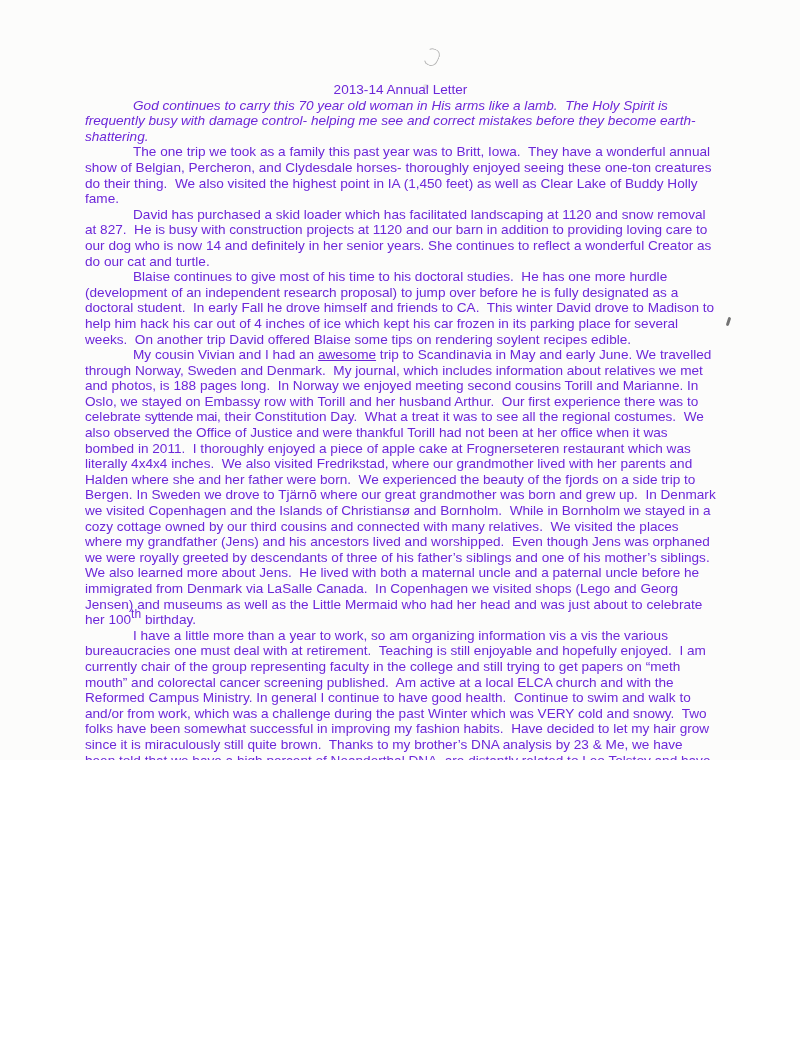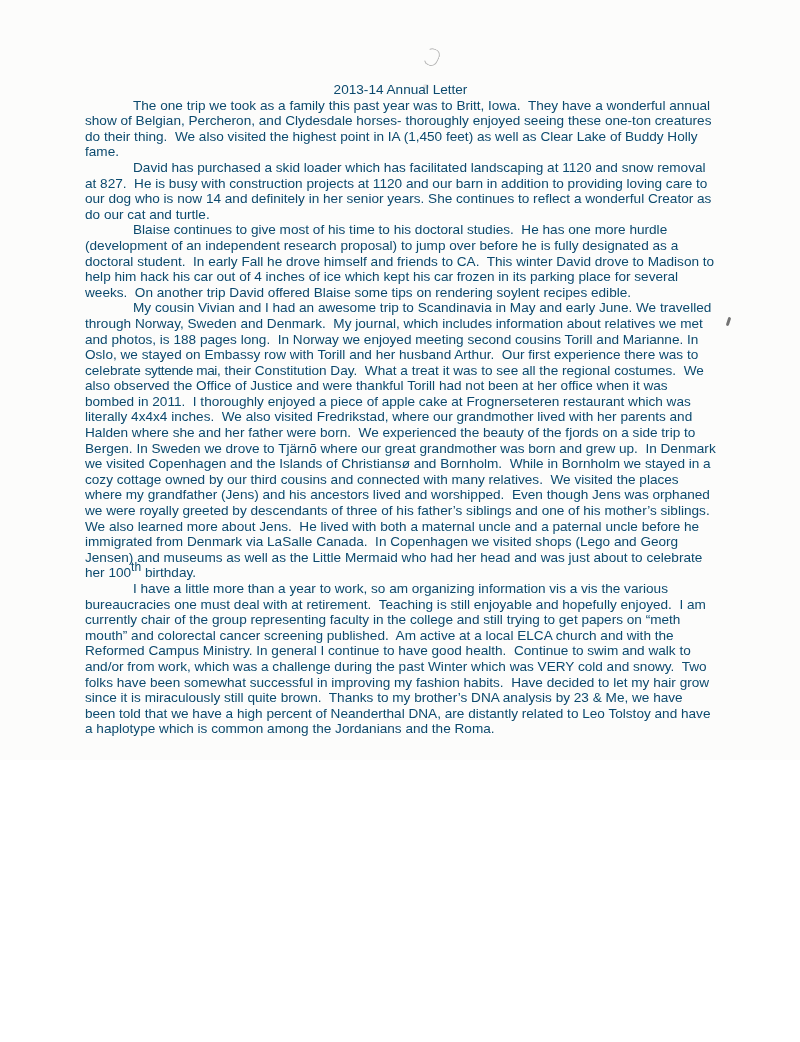--- a/index.html
+++ b/index.html
@@ -6,21 +6,21 @@
   body {
     width: 800px; height: 1042px;
     background: #ffffff;
     font-family: "Liberation Sans", sans-serif;
   }
   .page {
     position: relative;
     width: 800px; height: 760px;
     background: #fcfcfb;
     overflow: hidden;
-    color: #0c4a6e;
+    color: #6d28d9;
   }
   .content {
     position: absolute;
     left: 85px; top: 82px;
     width: 631px;
     font-size: 13.6px;
     line-height: 15.6px;
   }
   .title {
     text-align: center;
@@ -28,21 +28,21 @@
     font-weight: normal;
     font-size: 13.6px;
   }
   .para {
     margin: 0;
     text-indent: 48px;
     white-space: pre-wrap;
   }
   .para.gap-above { }
   .para.italic { font-style: italic; }
-  .run-underline { }
+  .run-underline { text-decoration: underline; }
   .run-narrow { letter-spacing: -0.4px; }
   sup.run-superscript { font-size: 12px; line-height: 0; }
 
   
   .smudge-swirl {
     position: absolute;
     left: 424px; top: 48px;
     width: 13px; height: 16px;
     border: 1.6px solid #8f8f8f;
     border-left-color: transparent;
@@ -73,20 +73,21 @@
 
 <div class="page">
 
   <span class="smudge-swirl"></span>
   <span class="smudge-dot"></span>
   <span class="mark-right"></span>
 
   <div class="content">
     <h1 class="title">2013-14 Annual Letter</h1>
     <div>
+        <p class="para italic"><span>God continues to carry this 70 year old woman in His arms like a lamb.  The Holy Spirit is frequently busy with damage control- helping me see and correct mistakes before they become earth-shattering.</span></p>
         <p class="para gap-above"><span>The one trip we took as a family this past year was to Britt, Iowa.  They have a wonderful annual show of Belgian, Percheron, and Clydesdale horses- thoroughly enjoyed seeing these one-ton creatures do their thing.  We also visited the highest point in IA (1,450 feet) as well as Clear Lake of Buddy Holly fame.</span></p>
         <p class="para"><span>David has purchased a skid loader which has facilitated landscaping at 1120 and snow removal at 827.  He is busy with construction projects at 1120 and our barn in addition to providing loving care to our dog who is now 14 and definitely in her senior years. She continues to reflect a wonderful Creator as do our cat and turtle.</span></p>
         <p class="para"><span>Blaise continues to give most of his time to his doctoral studies.  He has one more hurdle (development of an independent research proposal) to jump over before he is fully designated as a doctoral student.  In early Fall he drove himself and friends to CA.  This winter David drove to Madison to help him hack his car out of 4 inches of ice which kept his car frozen in its parking place for several weeks.  On another trip David offered Blaise some tips on rendering soylent recipes edible.</span></p>
         <p class="para"><span>My cousin Vivian and I had an </span><span class="run-underline">awesome</span><span> trip to Scandinavia in May and early June. We travelled through Norway, Sweden and Denmark.  My journal, which includes information about relatives we met and photos, is 188 pages long.  In Norway we enjoyed meeting second cousins Torill and Marianne. In Oslo, we stayed on Embassy row with Torill and her husband Arthur.  Our first experience there was to celebrate </span><span class="run-narrow">syttende mai</span><span>, their Constitution Day.  What a treat it was to see all the regional costumes.  We also observed the Office of Justice and were thankful Torill had not been at her office when it was bombed in 2011.  I thoroughly enjoyed a piece of apple cake at Frognerseteren restaurant which was literally 4x4x4 inches.  We also visited Fredrikstad, where our grandmother lived with her parents and Halden where she and her father were born.  We experienced the beauty of the fjords on a side trip to Bergen. In Sweden we drove to Tjärnõ where our great grandmother was born and grew up.  In Denmark we visited Copenhagen and the Islands of Christiansø and Bornholm.  While in Bornholm we stayed in a cozy cottage owned by our third cousins and connected with many relatives.  We visited the places where my grandfather (Jens) and his ancestors lived and worshipped.  Even though Jens was orphaned we were royally greeted by descendants of three of his father’s siblings and one of his mother’s siblings. We also learned more about Jens.  He lived with both a maternal uncle and a paternal uncle before he immigrated from Denmark via LaSalle Canada.  In Copenhagen we visited shops (Lego and Georg Jensen) and museums as well as the Little Mermaid who had her head and was just about to celebrate her 100</span><sup class="run-superscript">th</sup><span> birthday.</span></p>
         <p class="para"><span>I have a little more than a year to work, so am organizing information vis a vis the various bureaucracies one must deal with at retirement.  Teaching is still enjoyable and hopefully enjoyed.  I am currently chair of the group representing faculty in the college and still trying to get papers on “meth mouth” and colorectal cancer screening published.  Am active at a local ELCA church and with the Reformed Campus Ministry. In general I continue to have good health.  Continue to swim and walk to and/or from work, which was a challenge during the past Winter which was VERY cold and snowy.  Two folks have been somewhat successful in improving my fashion habits.  Have decided to let my hair grow since it is miraculously still quite brown.  Thanks to my brother’s DNA analysis by 23 &amp; Me, we have been told that we have a high percent of Neanderthal DNA, are distantly related to Leo Tolstoy and have a haplotype which is common among the Jordanians and the Roma.</span></p>
       </div>
   </div>
 
 </div>
 

